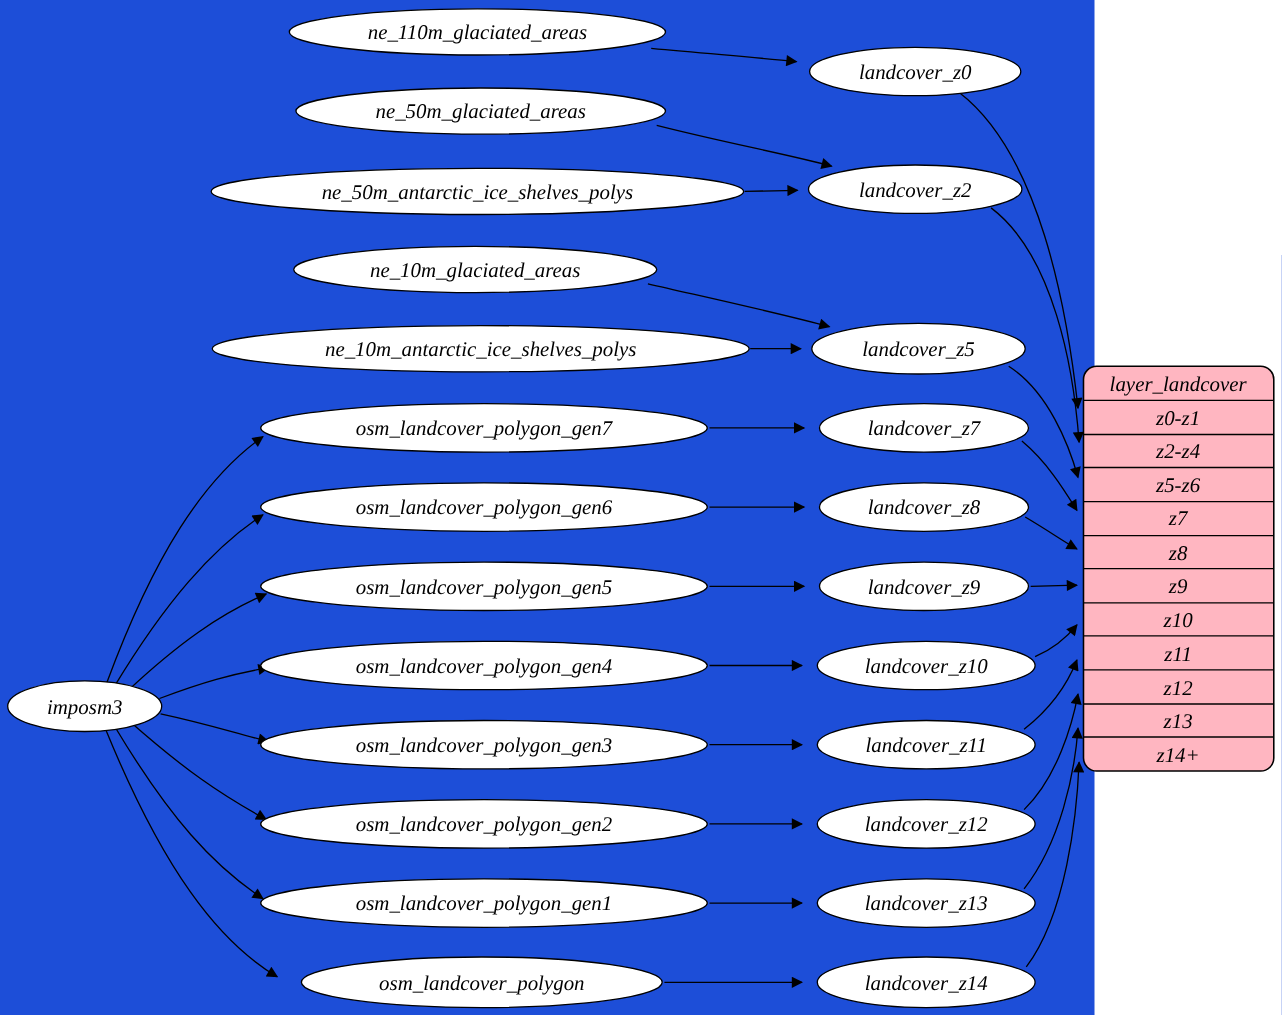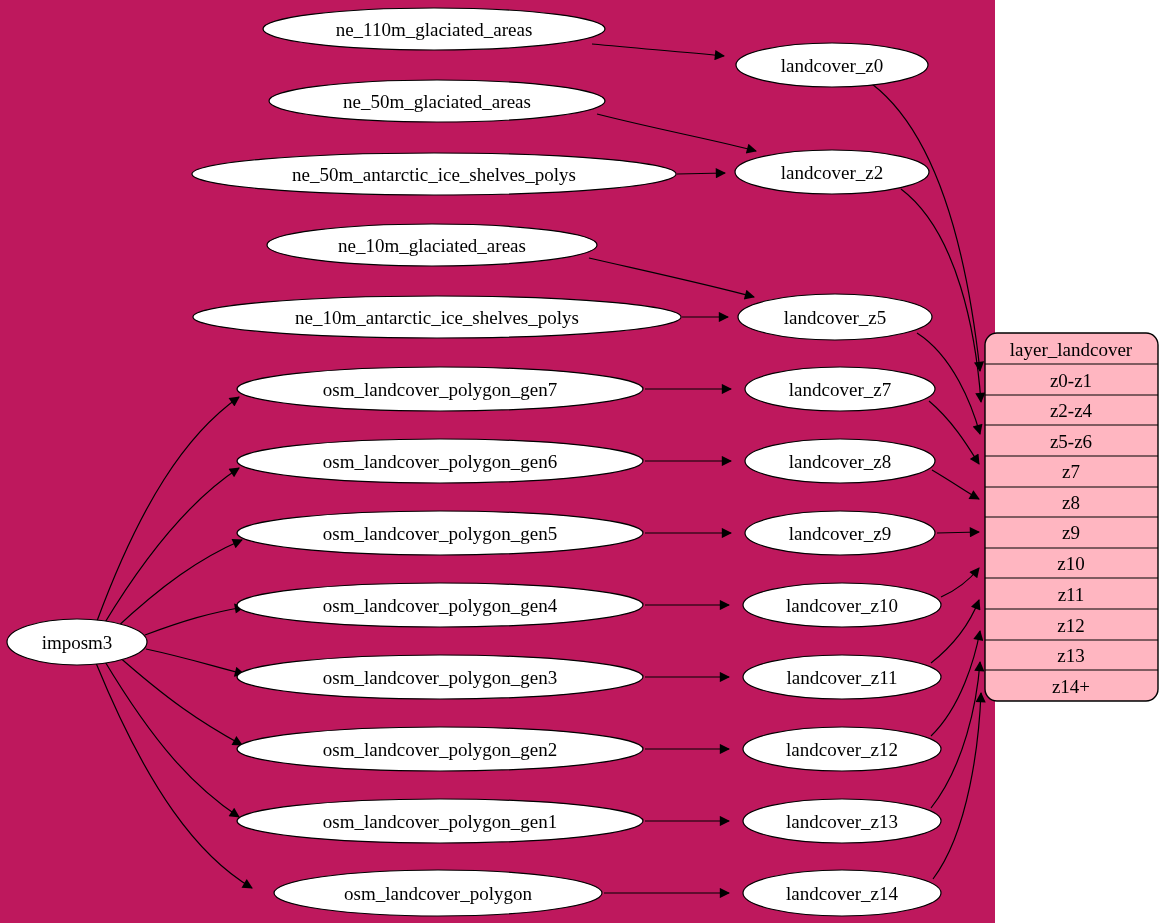--- a/index.html
+++ b/index.html
@@ -1,21 +1,22 @@
 <!DOCTYPE html>
 <html><head>
 <meta charset="utf-8">
 <style>
   html, body { margin: 0; padding: 0; background: #ffffff; }
   .canvas {
     position: relative;
     width: 995px;
     height: 923px;
-    background: #be185d;
+    background: #1d4ed8;
     font-family: "Liberation Serif", "DejaVu Serif", serif;
+    font-style: italic;
   }
   svg { display: block; }
   .node-ellipse { fill: #ffffff; stroke: #000000; stroke-width: 1.2; }
   .node-label {
     font-family: "Liberation Serif", "DejaVu Serif", serif;
     font-size: 19px;
     fill: #000000;
     text-anchor: middle;
   }
   .edge { fill: none; stroke: #000000; stroke-width: 1.2; }

